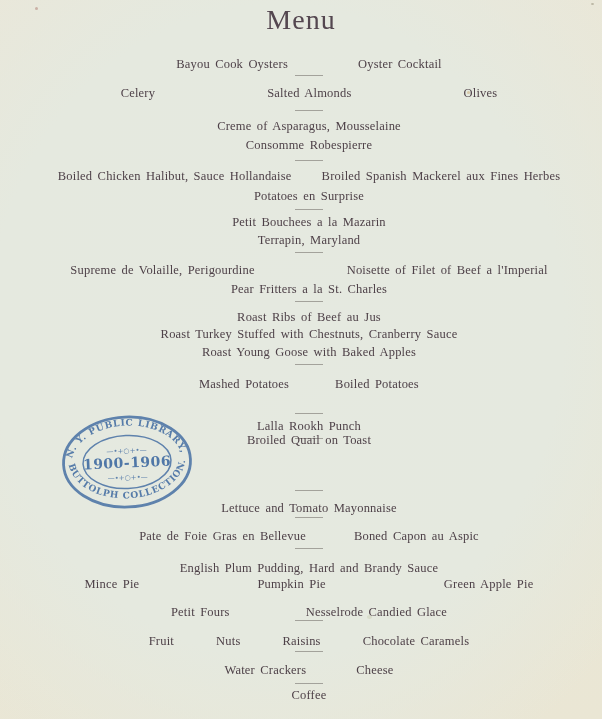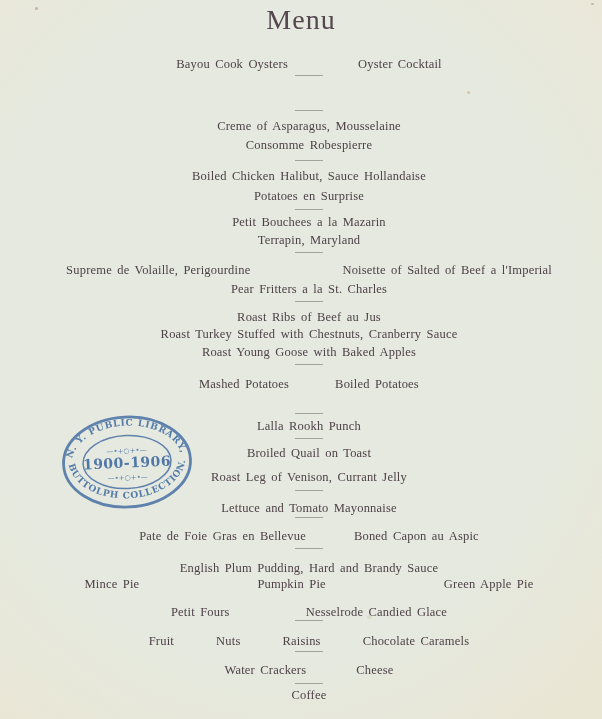--- a/index.html
+++ b/index.html
@@ -54,49 +54,55 @@
   <div class="page-title">Menu</div>
 
   <div class="menu-col">
 
     <div class="row" style="top:57px;--g:70px">
       <span>Bayou Cook Oysters</span>
       <span>Oyster Cocktail</span>
     </div>
     <div class="hr" style="top:75px"></div>
 
+    <div class="row" style="top:86px;--g:112px">
+      <span>Celery</span>
+      <span>Salted Almonds</span>
+      <span>Olives</span>
+    </div>
     <div class="hr" style="top:110px"></div>
 
     <div class="row" style="top:138px">
       <span>Consomme Robespierre</span>
     </div>
     <div class="row" style="top:119px">
       <span>Creme of Asparagus, Mousselaine</span>
     </div>
     <div class="hr" style="top:160px"></div>
 
     <div class="row" style="top:169px;--g:30px">
       <span>Boiled Chicken Halibut, Sauce Hollandaise</span>
+      <span>Broiled Spanish Mackerel aux Fines Herbes</span>
     </div>
     <div class="row" style="top:189px">
       <span>Potatoes en Surprise</span>
     </div>
     <div class="hr" style="top:209px"></div>
 
     <div class="row" style="top:215px">
       <span>Petit Bouchees a la Mazarin</span>
     </div>
     <div class="row" style="top:233px">
       <span>Terrapin, Maryland</span>
     </div>
     <div class="hr" style="top:252px"></div>
 
     <div class="row" style="top:263px;--g:92px">
       <span>Supreme de Volaille, Perigourdine</span>
-      <span>Noisette of Salted of Beef a l'Imperial</span>
+      <span>Noisette of Filet of Beef a l'Imperial</span>
     </div>
     <div class="row" style="top:282px">
       <span>Pear Fritters a la St. Charles</span>
     </div>
     <div class="hr" style="top:301px"></div>
 
     <div class="row" style="top:310px">
       <span>Roast Ribs of Beef au Jus</span>
     </div>
     <div class="row" style="top:327px">
@@ -111,25 +117,22 @@
       <span>Mashed Potatoes</span>
       <span>Boiled Potatoes</span>
     </div>
     <div class="hr" style="top:413px"></div>
 
     <div class="row" style="top:419px">
       <span>Lalla Rookh Punch</span>
     </div>
     <div class="hr" style="top:438px"></div>
 
-    <div class="row" style="top:446px">
+    <div class="row" style="top:433px">
       <span>Broiled Quail on Toast</span>
-    </div>
-    <div class="row" style="top:470px">
-      <span>Roast Leg of Venison, Currant Jelly</span>
     </div>
     <div class="hr" style="top:490px"></div>
 
     <div class="row" style="top:501px">
       <span>Lettuce and Tomato Mayonnaise</span>
     </div>
     <div class="hr" style="top:517px"></div>
 
     <div class="row" style="top:529px;--g:48px">
       <span>Pate de Foie Gras en Bellevue</span>

